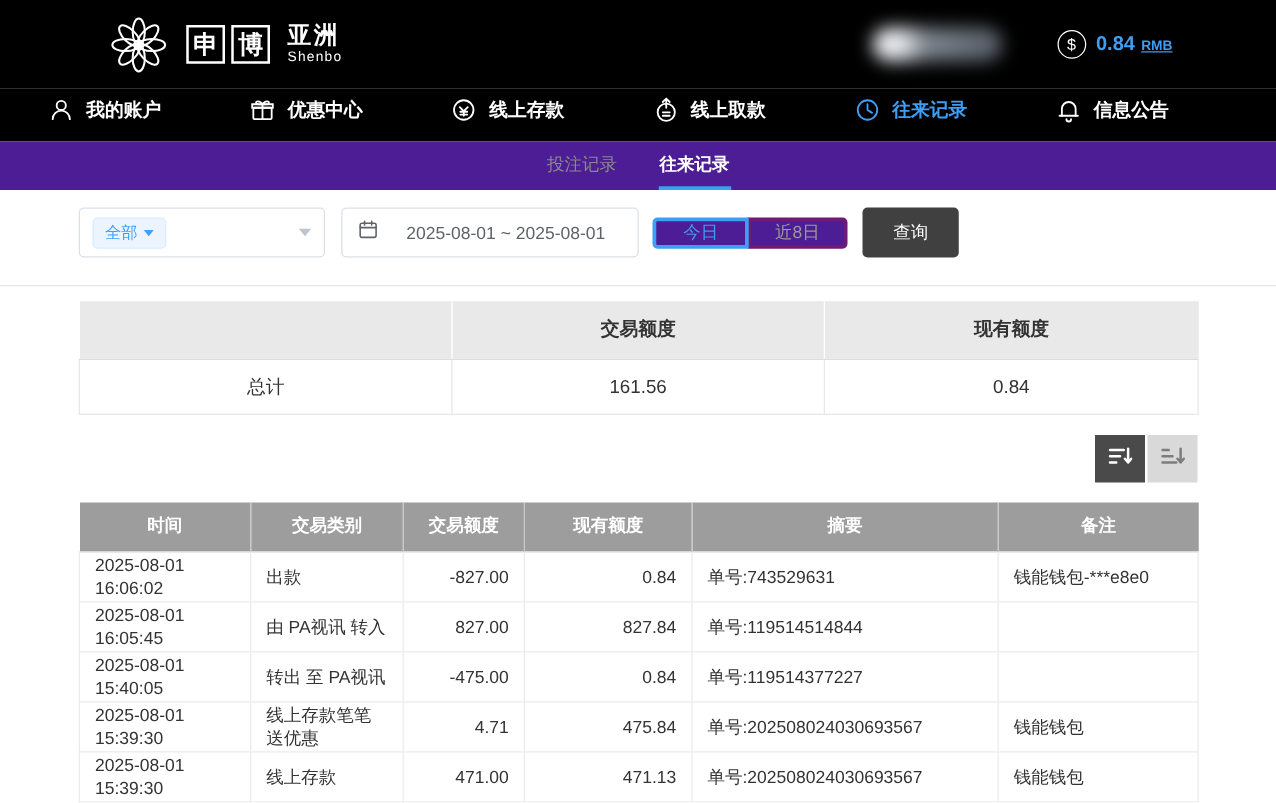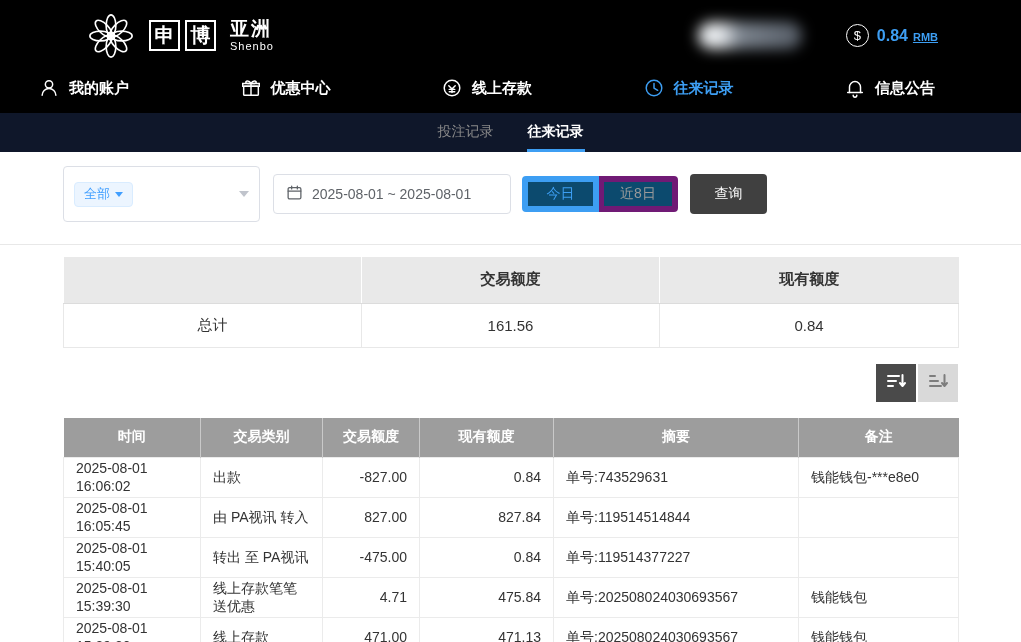--- a/index.html
+++ b/index.html
@@ -26,36 +26,36 @@
                 color:#fff; font-size:13px; display:flex; align-items:center; justify-content:center; margin-right:8px; }
   .balance-amt { color:#3d9ef3; font-size:16px; font-weight:bold; margin-right:5px; }
   .balance-cur { color:#3d9ef3; font-size:11px; font-weight:bold; padding-top:3px;text-decoration:underline; }
   
   .nav { background:#000; height:42px; display:flex; align-items:flex-start; justify-content:space-between; padding:0 86px 0 38px; }
   .nav-item { display:flex; align-items:center; gap:9px; color:#fff; font-size:15px; font-weight:bold;
               cursor:pointer; height:34px; }
   .nav-item svg { display:block; }
   .nav-item.active { color:#3d9ef3; }
   
-  .subnav { background:#0f172a; height:39px; display:flex; justify-content:center; gap:32px; }
+  .subnav { background:#4c1d95; height:39px; display:flex; justify-content:center; gap:32px; }
   .subnav-item { color:#8a8a8a; font-size:14px; line-height:36px; cursor:pointer; border-bottom:3px solid transparent; padding:0 1px; }
   .subnav-item.active { color:#fff; border-bottom-color:#3d9ef3; font-weight:bold; }
   
   .filters { display:flex; align-items:center; padding:14px 63px 0 63px; }
-  .select { width:197px; height:56px; border:1px solid #dcdfe6; border-radius:4px; background:#fff;
+  .select { width:197px; height:40px; border:1px solid #dcdfe6; border-radius:4px; background:#fff;
             display:flex; align-items:center; padding:0 10px; cursor:pointer; }
   .tag { background:#ecf5ff; border:1px solid #d9ecff; color:#409eff; font-size:13px; height:25px;
          display:flex; align-items:center; padding:0 9px; border-radius:4px; gap:5px; }
   .tag-caret { width:0; height:0; border-left:4px solid transparent; border-right:4px solid transparent; border-top:5px solid #409eff; }
   .select-caret { margin-left:auto; width:0; height:0; border-left:5px solid transparent; border-right:5px solid transparent; border-top:6px solid #c0c4cc; }
   .date-input { width:238px; height:40px; border:1px solid #dcdfe6; border-radius:4px; background:#fff;
-                display:flex; align-items:center; gap:9px; padding:0 12px; margin-left:13px; cursor:text; }
+                display:flex; align-items:center; gap:22px; padding:0 12px; margin-left:13px; cursor:text; }
   .date-text { color:#5f6368; font-size:14px; }
   .btn-group { display:flex; margin-left:11px; }
-  .qbtn { height:36px; background:#0c4a6e; border:6px solid #701a75; color:#9a9a9a; font-size:14px; cursor:pointer;
+  .qbtn { height:25px; background:#4c1d95; border:3px solid #701a75; color:#9a9a9a; font-size:14px; cursor:pointer;
           font-family:inherit; margin-left:-1px; position:relative; }
   .qbtn:first-child { border-radius:4px 0 0 4px; margin-left:0; }
   .qbtn:last-child { border-radius:0 4px 4px 0; }
   .qbtn.w1{width:77px}.qbtn.w2{width:80px}.qbtn.w3{width:80px}
   .qbtn.active { color:#3d9ef3; border-color:#3d9ef3; z-index:2; }
   .search-btn { width:77px; height:40px; margin-left:12px; background:#404040; border:none; border-radius:4px;
                 color:#fff; font-size:14px; cursor:pointer; font-family:inherit; }
   .divider { border-top:1px solid #e8e8e8; margin-top:22px; }
   
   .summary { width:895px; margin:12px auto 0 63px; border-collapse:collapse; table-layout:fixed; }
@@ -138,20 +138,30 @@
   </div>
   <div class="nav-item">
     <span>
       <svg width="22" height="22" viewBox="0 0 24 24" fill="none" stroke="currentColor" stroke-width="1.6" stroke-linecap="round">
         <circle cx="12" cy="12" r="8.5"></circle>
           <path d="M8.5 9.5l3.5 3.5 3.5-3.5M9 13.5h6M9 16h6M12 13v4"></path>
       </svg>
     </span>
     <span>线上存款</span>
   </div>
+  <div class="nav-item">
+    <span>
+      <svg width="22" height="22" viewBox="0 0 24 24" fill="none" stroke="currentColor" stroke-width="1.6" stroke-linecap="round">
+        <circle cx="12" cy="14" r="7.5"></circle>
+          <path d="M12 10V2m0 0L9 5m3-3l3 3"></path>
+          <path d="M9 14h6M9 17h6"></path>
+      </svg>
+    </span>
+    <span>线上取款</span>
+  </div>
   <div class="nav-item active">
     <span>
       <svg width="22" height="22" viewBox="0 0 24 24" fill="none" stroke="currentColor" stroke-width="1.6" stroke-linecap="round">
         <circle cx="12" cy="12" r="8.5"></circle>
           <path d="M12 7v5l4 2.5"></path>
       </svg>
     </span>
     <span>往来记录</span>
   </div>
   <div class="nav-item">

